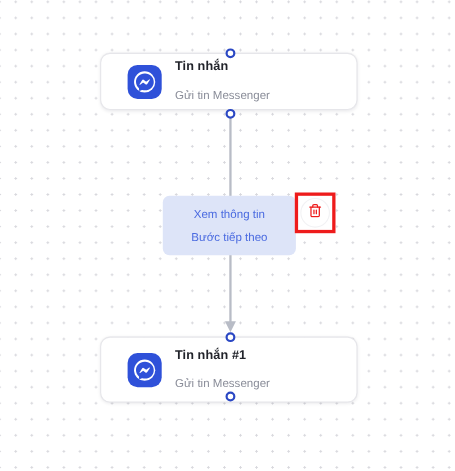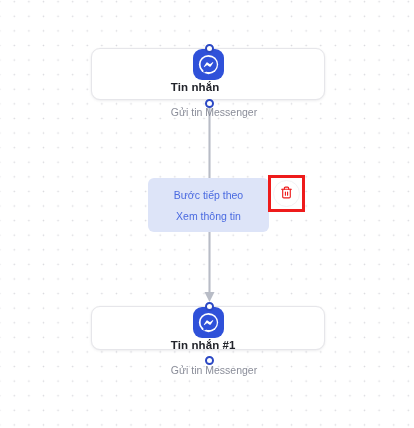--- a/index.html
+++ b/index.html
@@ -52,21 +52,20 @@
     position: absolute;
     box-sizing: border-box;
     background: #ffffff;
     border: 1px solid #e6e6ea;
     border-radius: 9px;
     box-shadow: 0 1px 3px rgba(20,20,40,0.07), 0 0 0 0.5px rgba(0,0,0,0.015);
     display: flex;
     align-items: center;
     padding: 0 24px;
     z-index: 4;
-    flex-direction: column;
   }
 
   .node-icon {
     width: 31px;
     height: 31px;
     border-radius: 9px;
     background: #2f51d9;
     display: flex;
     align-items: center;
     justify-content: center;
@@ -167,38 +166,38 @@
     <div class="node-text">
       <div class="node-title">Tin nhắn</div>
       <div class="node-sub">Gửi tin Messenger</div>
     </div>
   </div>
 
   <div class="handle" style="left:205px; top:44px;"></div>
   <div class="handle" style="left:205px; top:99px;"></div>
 
   <div class="action-panel">
+    <div class="action-item">Xem thông tin</div>
     <div class="action-item">Bước tiếp theo</div>
-    <div class="action-item">Xem thông tin</div>
   </div>
 
   <div class="delete-highlight">
     <div class="delete-button">
       <span>
         <svg width="13" height="13" viewBox="0 0 24 24" fill="none" stroke="#ee1b1b" stroke-width="2.1" stroke-linecap="round" stroke-linejoin="round">
           <polyline points="3 6 5 6 21 6"></polyline>
           <path d="M19 6v14a2 2 0 0 1-2 2H7a2 2 0 0 1-2-2V6m3 0V4a2 2 0 0 1 2-2h4a2 2 0 0 1 2 2v2"></path>
           <line x1="10" y1="11" x2="10" y2="17"></line>
           <line x1="14" y1="11" x2="14" y2="17"></line>
         </svg>
       </span>
     </div>
   </div>
 
-  <div class="node" style="left:91px; top:306px; width:234px; height:44px;">
+  <div class="node" style="left:91px; top:306px; width:234px; height:60px;">
     <div class="node-icon">
       <svg width="21" height="21" viewBox="0 0 24 24" aria-hidden="true">
         <circle cx="12" cy="12" r="11" fill="#ffffff"></circle>
         <path d="M12 3.2C6.9 3.2 3 6.95 3 11.9c0 2.62 1.1 4.88 2.9 6.43.18.16.24.3.25.5l.05 1.72c.02.55.58.9 1.08.68l1.92-.85c.15-.07.31-.08.47-.04.88.24 1.82.37 2.8.37 5.1 0 9-3.75 9-8.7 0-4.96-3.9-8.71-9-8.71zm5.35 6.7-2.6 4.13c-.42.66-1.3.82-1.92.35l-2.07-1.55a.54.54 0 0 0-.64 0l-2.79 2.12c-.38.28-.86-.17-.61-.57l2.6-4.13a1.36 1.36 0 0 1 1.92-.35l2.07 1.55c.19.14.45.14.64 0l2.79-2.11c.37-.29.86.16.61.56z" fill="#2f51d9"></path>
       </svg>
     </div>
     <div class="node-text">
       <div class="node-title">Tin nhắn #1</div>
       <div class="node-sub">Gửi tin Messenger</div>
     </div>

